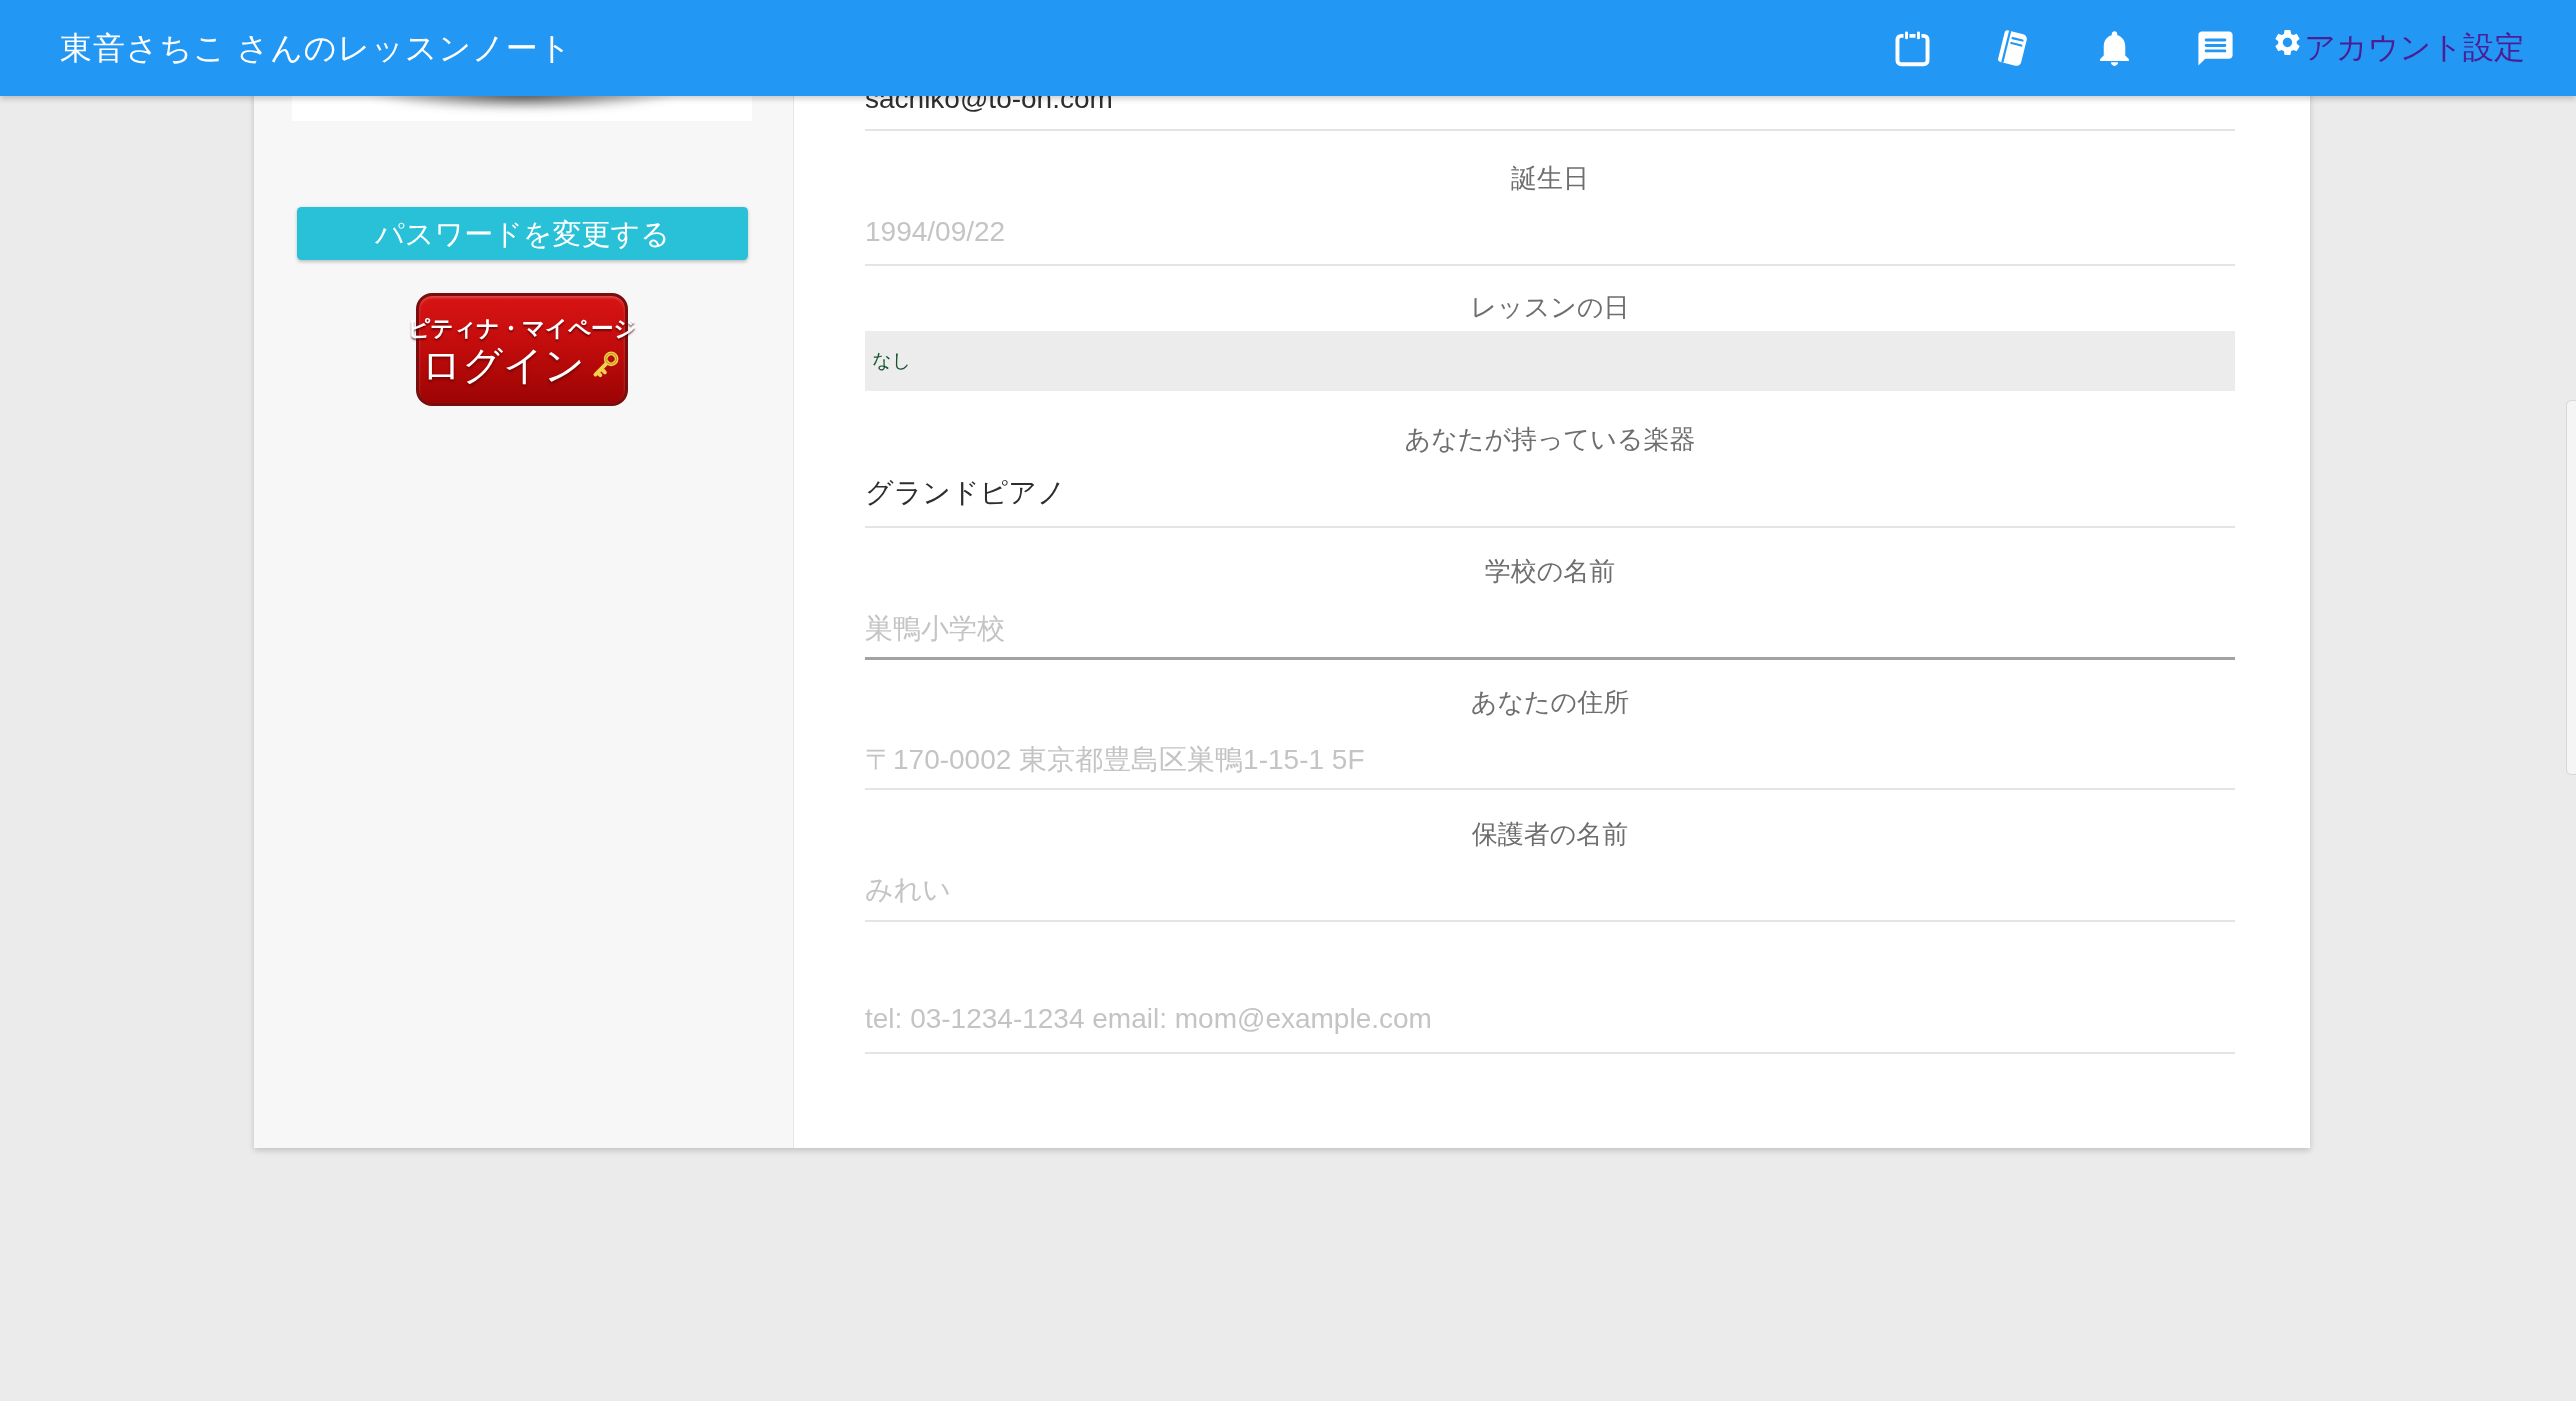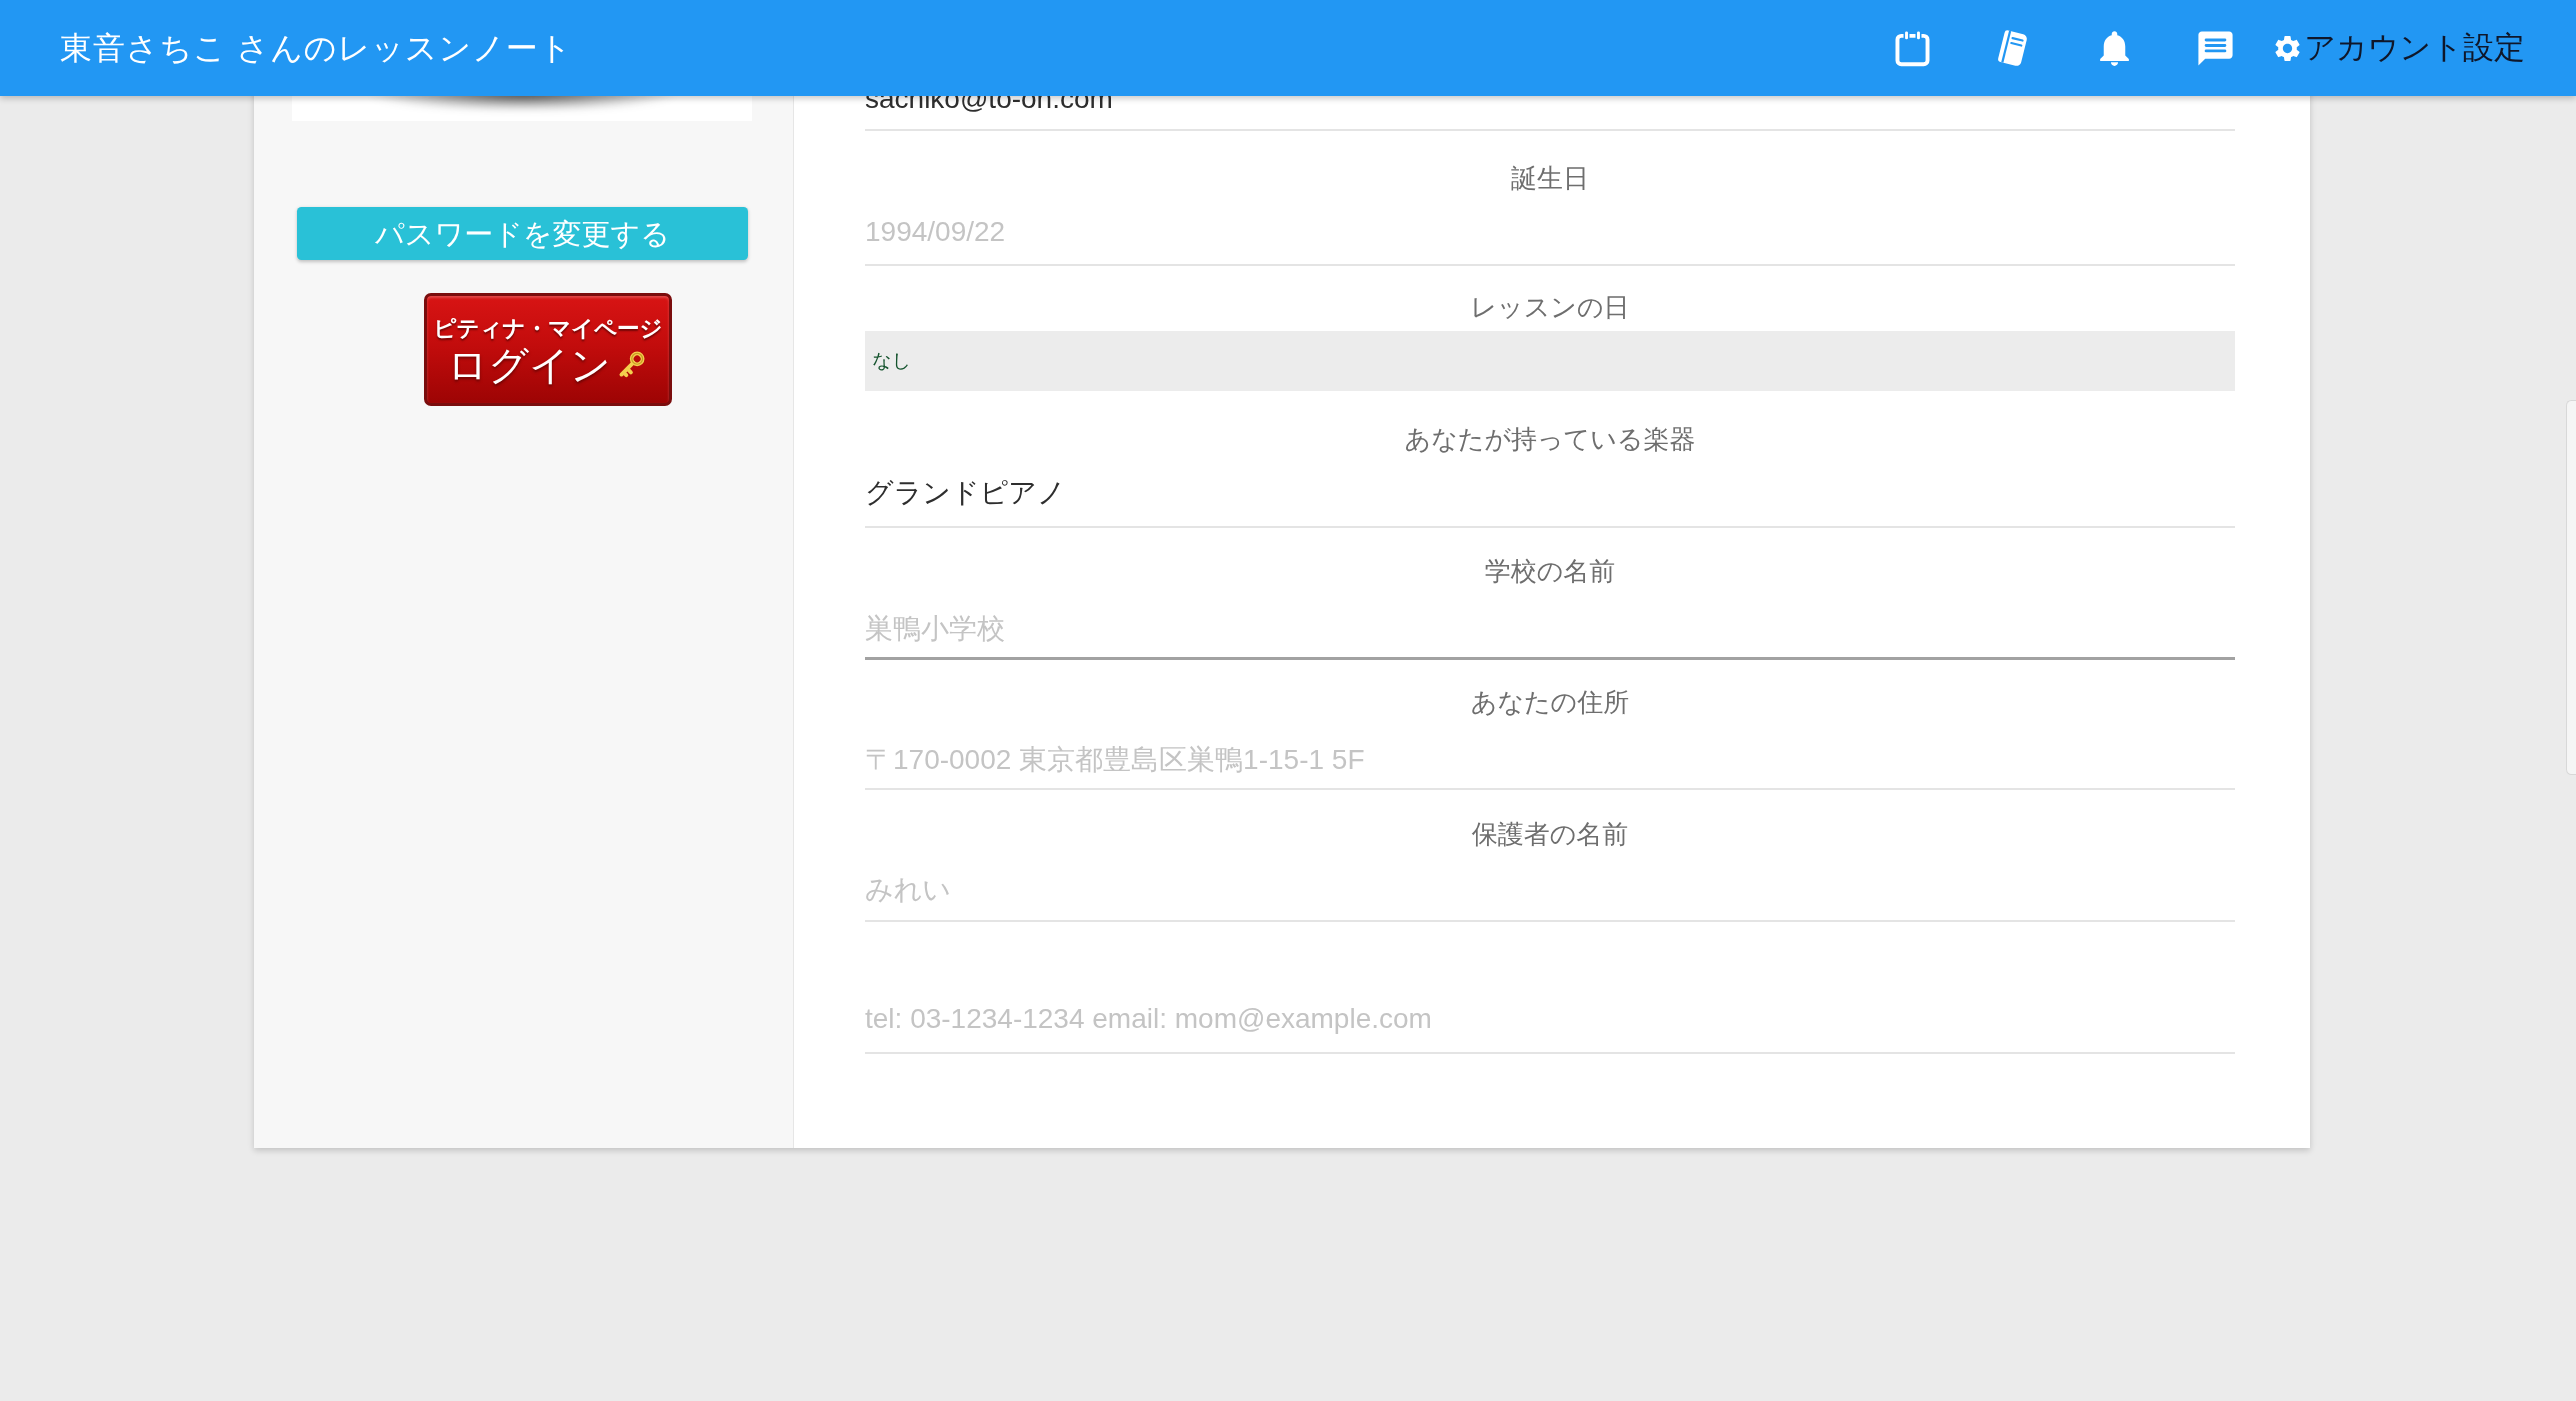--- a/index.html
+++ b/index.html
@@ -21,22 +21,22 @@
   .topbar-title{
     position:absolute;left:60px;top:0;height:96px;line-height:96px;
     color:#ffffff;font-size:32px;font-weight:500;letter-spacing:0.9px;white-space:nowrap;
   }
   .topbar-right{
     position:absolute;right:51px;top:0;height:96px;
     display:flex;align-items:center;
   }
   .bar-icon{width:41px;height:41px;margin-left:60px;display:block;cursor:pointer;}
   .account-btn{
-    display:flex;align-items:center;margin-left:36px;cursor:pointer;
-    color:#0f172a;font-size:31px;font-weight:500;white-space:nowrap;
+    display:flex;align-items:flex-start;margin-left:36px;cursor:pointer;
+    color:#4c1d95;font-size:31px;font-weight:500;white-space:nowrap;
   }
   .account-btn svg{width:31px;height:31px;margin-right:1.8px;}
 
   
   .card{
     position:absolute;left:254px;top:0;width:2056px;height:1148px;
     background:#ffffff;box-shadow:0 2.7px 6.3px rgba(0,0,0,.18);
   }
 
   
@@ -54,26 +54,25 @@
     filter:blur(3.6px);
   }
   .pw-btn{
     position:absolute;left:43px;top:207px;width:451px;height:53px;
     background:#29c1d7;border:none;border-radius:4.5px;cursor:pointer;
     color:#ffffff;font-size:29px;text-align:center;line-height:53px;
     box-shadow:0 1.8px 3.6px rgba(0,0,0,.22);
     font-family:"Liberation Sans","DejaVu Sans",sans-serif;
   }
   .ptna{
-    position:absolute;left:162px;top:293px;width:248px;height:113px;box-sizing:border-box;
+    position:absolute;left:162px;top:293px;width:212px;height:113px;box-sizing:border-box;
     background:linear-gradient(180deg,#d81414 0%,#c30c0c 45%,#9d0404 100%);
-    border:3.6px solid #7a0d0d;border-radius:7px;cursor:pointer;
+    border:3.6px solid #7a0d0d;border-radius:16px;cursor:pointer;
     display:flex;flex-direction:column;align-items:center;justify-content:center;
     box-shadow:inset 0 1.8px 2.7px rgba(255,255,255,.25);
-    margin-left:8px;
   }
   .ptna-l1{
     color:#fff;font-size:22.5px;font-weight:bold;white-space:nowrap;
     text-shadow:0 1.8px 1.8px rgba(60,0,0,.6);
   }
   .ptna-l2{
     color:#fff;font-size:40px;font-weight:normal;line-height:43px;white-space:nowrap;
     text-shadow:0 1.8px 2.7px rgba(60,0,0,.6);
     display:flex;align-items:center;
   }

